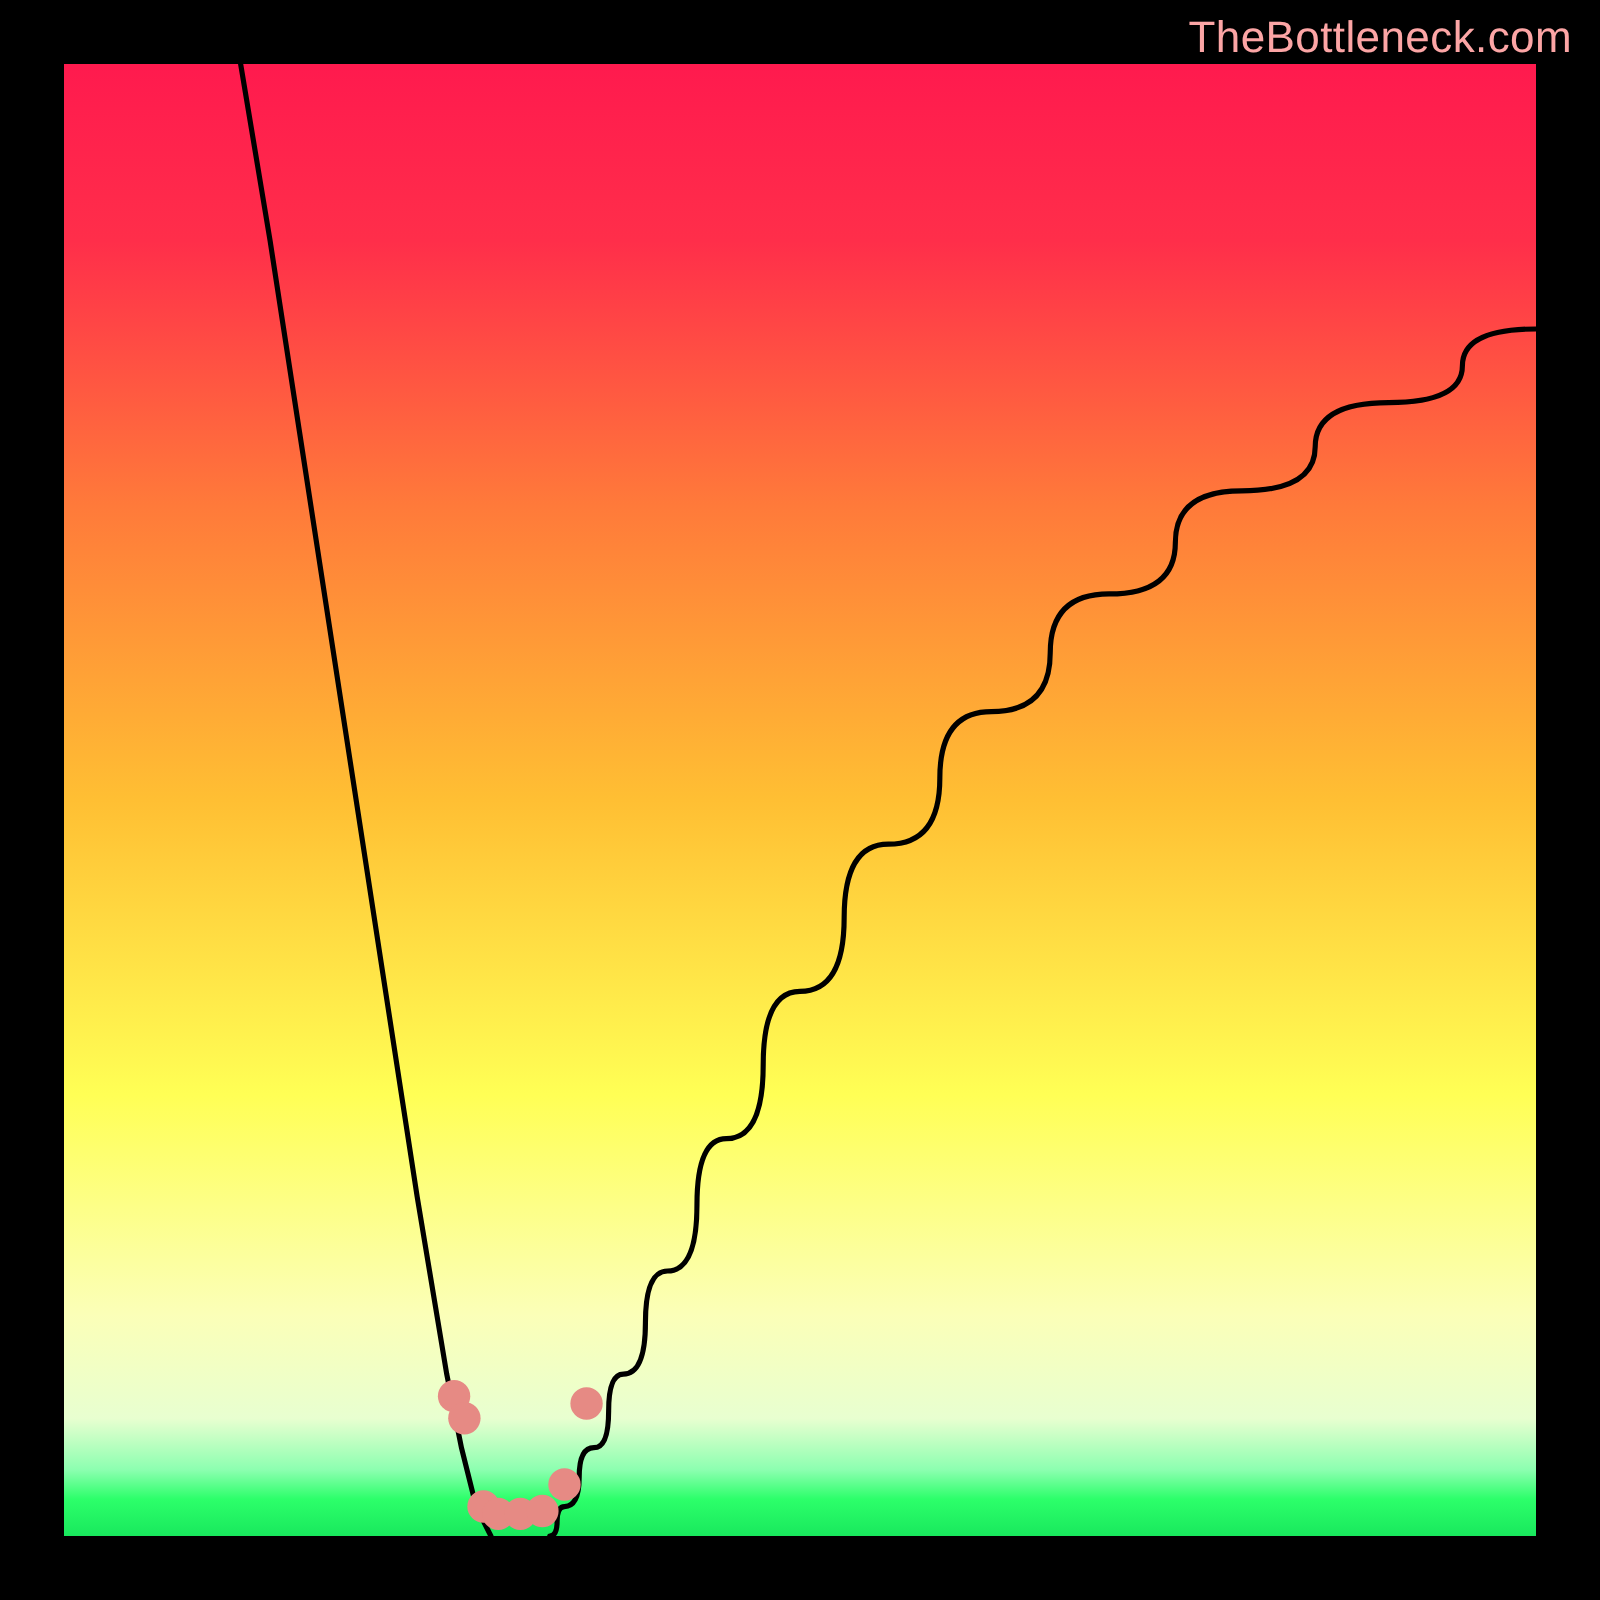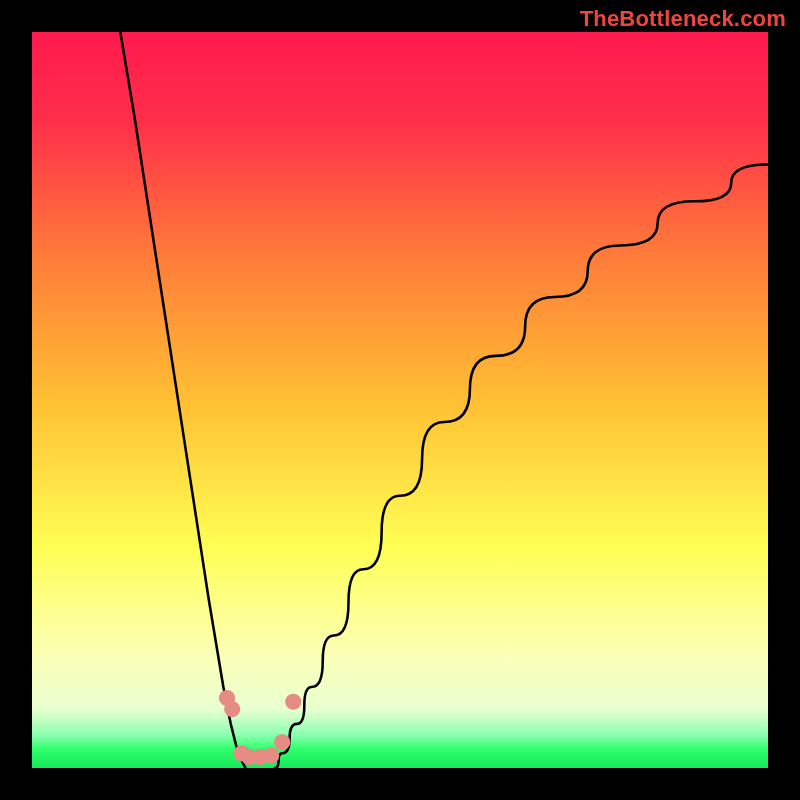--- a/index.html
+++ b/index.html
@@ -25,23 +25,23 @@
     overflow: hidden;
   }
   .gradient {
     position: absolute;
     inset: 0;
   }
   .watermark {
     position: absolute;
     top: 6px;
     right: 14px;
-    color: #ef4444;
+    color: #fca5a5;
     font-size: 22px;
-    font-weight: 700;
+    font-weight: 400;
     letter-spacing: 0.2px;
   }
   svg.curves {
     position: absolute;
     inset: 0;
     width: 100%;
     height: 100%;
     overflow: visible;
   }
   .dot {

